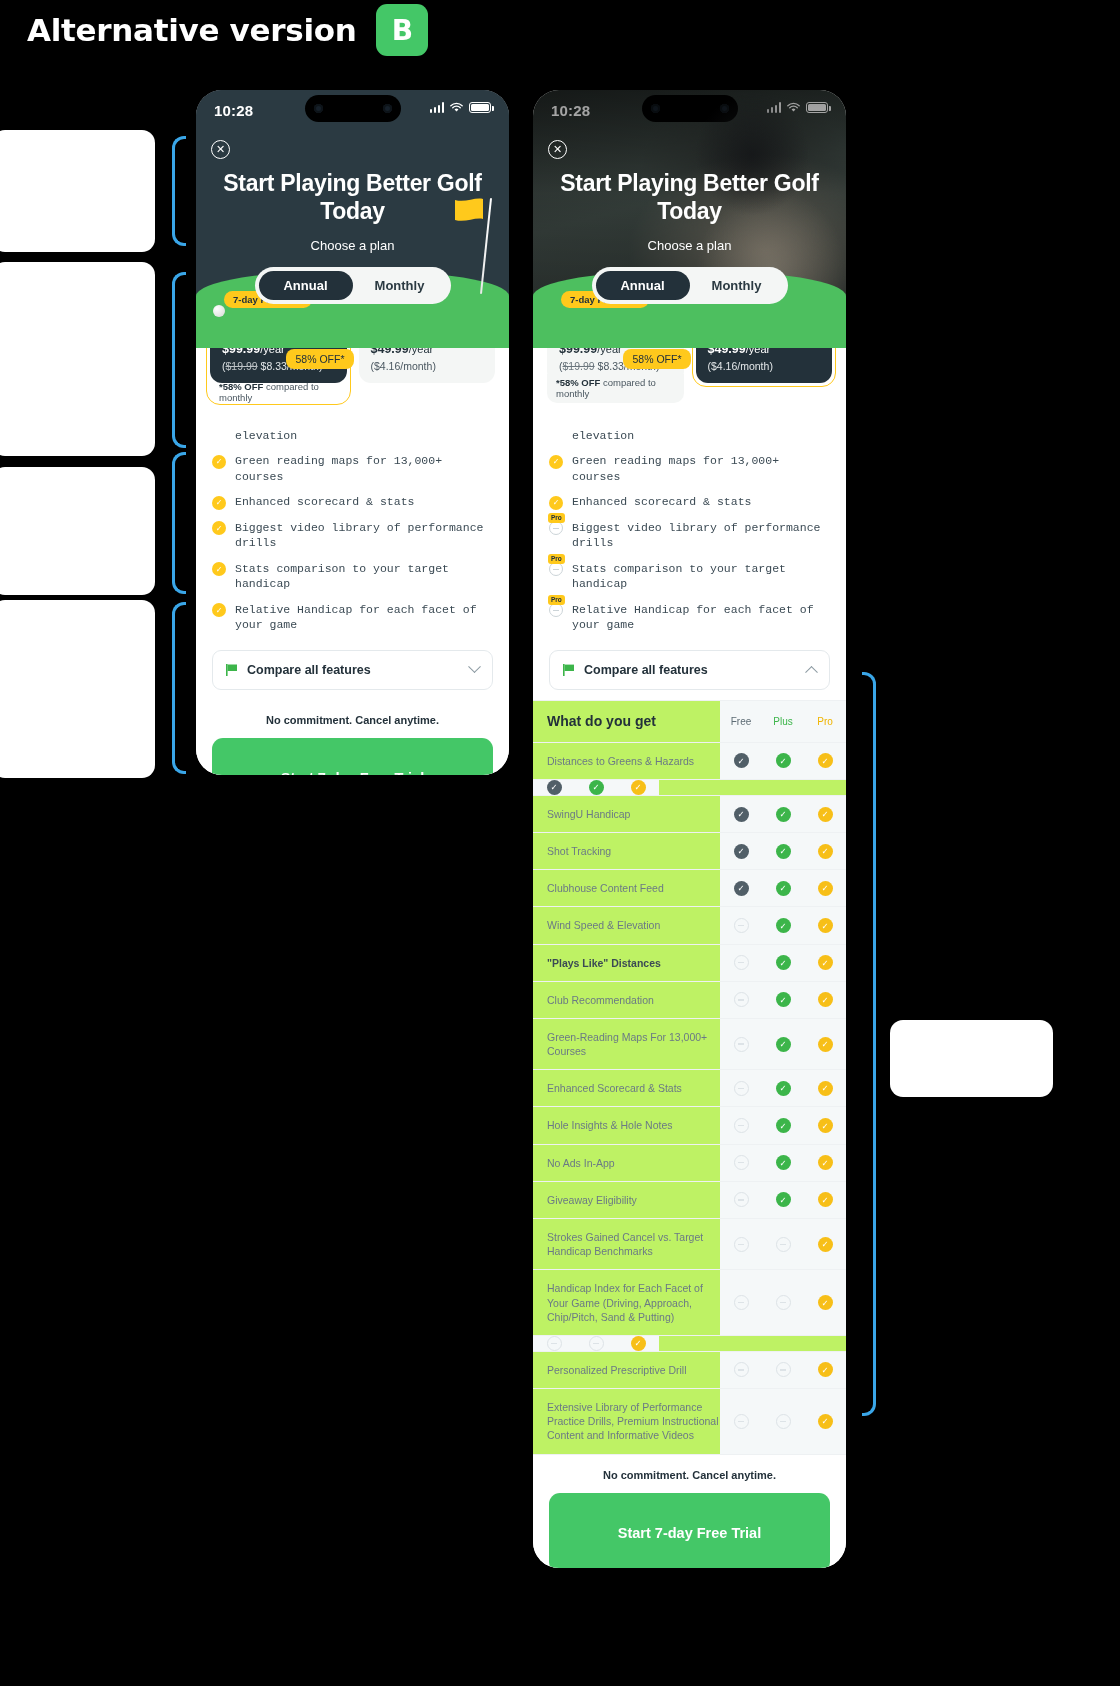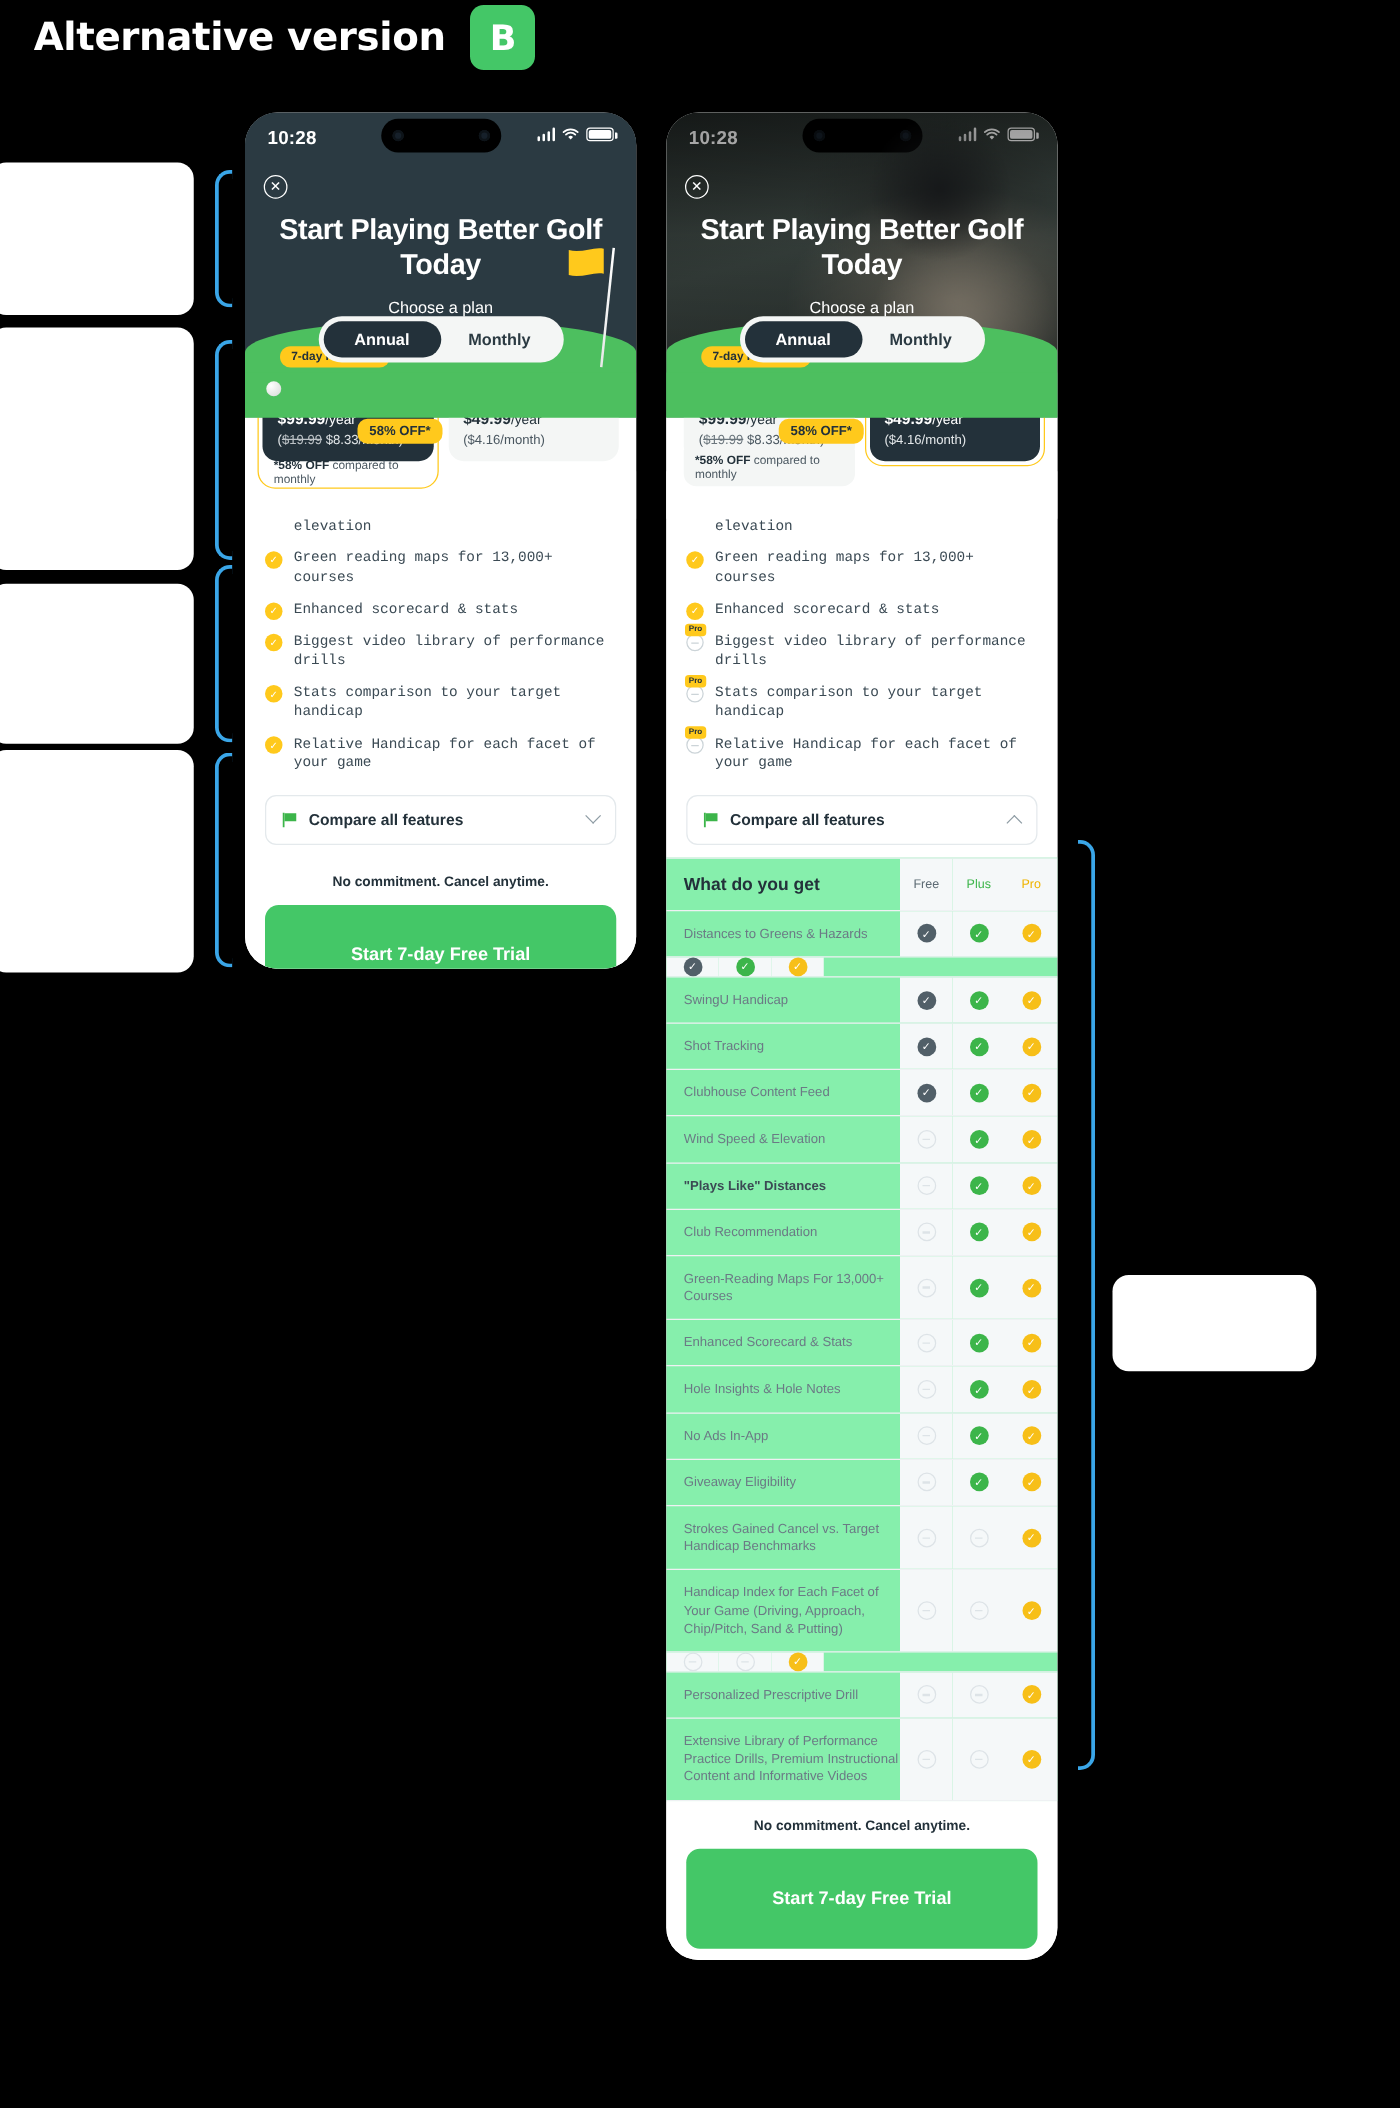--- a/index.html
+++ b/index.html
@@ -98,21 +98,21 @@
   .hero-sub { color:#fff; text-align:center; font-size:13px; margin-top:13px; font-weight:400; }
 
   
   .flagpole { position:absolute; right:22px; top:108px; width:2px; height:96px;
               background:linear-gradient(180deg,#fff,#e8e8e8); transform:rotate(6deg); z-index:4; }
   .flagcloth { position:absolute; right:24px; top:108px; width:32px; height:26px; z-index:5; }
   .ball { position:absolute; left:17px; top:215px; width:12px; height:12px; border-radius:50%;
           background:radial-gradient(circle at 32% 30%,#fff,#d6d8d6); z-index:6; }
 
   
-  .toggle-wrap { position:relative; z-index:7; display:flex; justify-content:center; }
+  .toggle-wrap { position:relative; z-index:7; display:flex; justify-content:center; margin-top:14px; }
   .toggle {
     background:#f4f6f5; border-radius:22px; padding:4px; display:flex; width:196px;
   }
   .toggle .seg {
     flex:1; text-align:center; padding:7px 0; border-radius:18px; font-size:13px;
     font-weight:600; color:#2b3a42;
   }
   .toggle .seg.active { background:#23313a; color:#fff; }
 
   
@@ -146,21 +146,21 @@
   .price { font-size:12.5px; font-weight:700; }
   .per { font-size:11px; font-weight:400; }
   .plan-card.dark .price,.plan-card.dark .per { color:#fff; }
   .plan-card.light .price,.plan-card.light .per { color:#23313a; }
   .permonth { font-size:10.5px; margin-top:4px; }
   .plan-card.dark .permonth { color:#e3e7e9; }
   .plan-card.light .permonth { color:#4a5760; }
   .strike { text-decoration:line-through; opacity:.8; }
   .off-pill {
     position:absolute; right:-7px; top:47px; z-index:5;
-    background:#ffc91c; color:#23313a; font-size:10.5px; font-weight:700;
+    background:#ffc91c; color:#23313a; font-size:10.5px; font-weight:400;
     padding:4px 9px; border-radius:8px; white-space:nowrap;
   }
   .check-ring {
     position:absolute; right:11px; top:12px; width:16px; height:16px; border-radius:50%;
     display:flex; align-items:center; justify-content:center;
   }
   .check-ring.on { background:#ffc91c; color:#23313a; font-size:10px; }
   .check-ring.off { border:1.6px solid #cfd6da; }
   .plan-outline {
     position:absolute; inset:-4px -4px -22px -4px; border:1.6px solid #ffc91c;
@@ -193,21 +193,21 @@
     border:1px solid #e4e9ec; border-radius:9px; background:#fff;
     display:flex; align-items:center; gap:9px; padding:12px 13px;
   }
   .flag-ico { width:12px; height:12px; flex:0 0 auto; }
   .compare-label { flex:1; font-size:12.5px; font-weight:700; color:#23313a; }
   .chev { width:9px; height:9px; border-right:1.8px solid #8d9ba3; border-bottom:1.8px solid #8d9ba3; }
   .chev.down { transform:rotate(45deg) translate(-2px,-2px); }
   .chev.up { transform:rotate(-135deg) translate(-2px,-2px); }
 
   
-  .tbl { background:#86efac; border-top:1px solid #eef1f3; }
+  .tbl { background:#bef264; border-top:1px solid #eef1f3; }
   .tbl-row { display:flex; align-items:stretch; border-bottom:1px solid #eef1f3; }
   .tbl-row:last-child { border-bottom:1px solid #eef1f3; }
   .tbl-head .c-label { font-size:14px; font-weight:700; color:#23313a; }
   .c-label { flex:1; padding:11px 0 11px 14px; font-size:10.5px; color:#6b7a85; line-height:1.35;
              display:flex; align-items:center; }
   .c-label.bold { font-weight:700; color:#3b4a54; }
   .c-cell { width:42px; display:flex; align-items:center; justify-content:center; background:#f5f8f9; }
   .tbl-head .c-cell { font-size:10px; font-weight:400; padding:11px 0; }
   .hdr-free { color:#5d6b74; }
   .hdr-plus { color:#3cb54a; }

